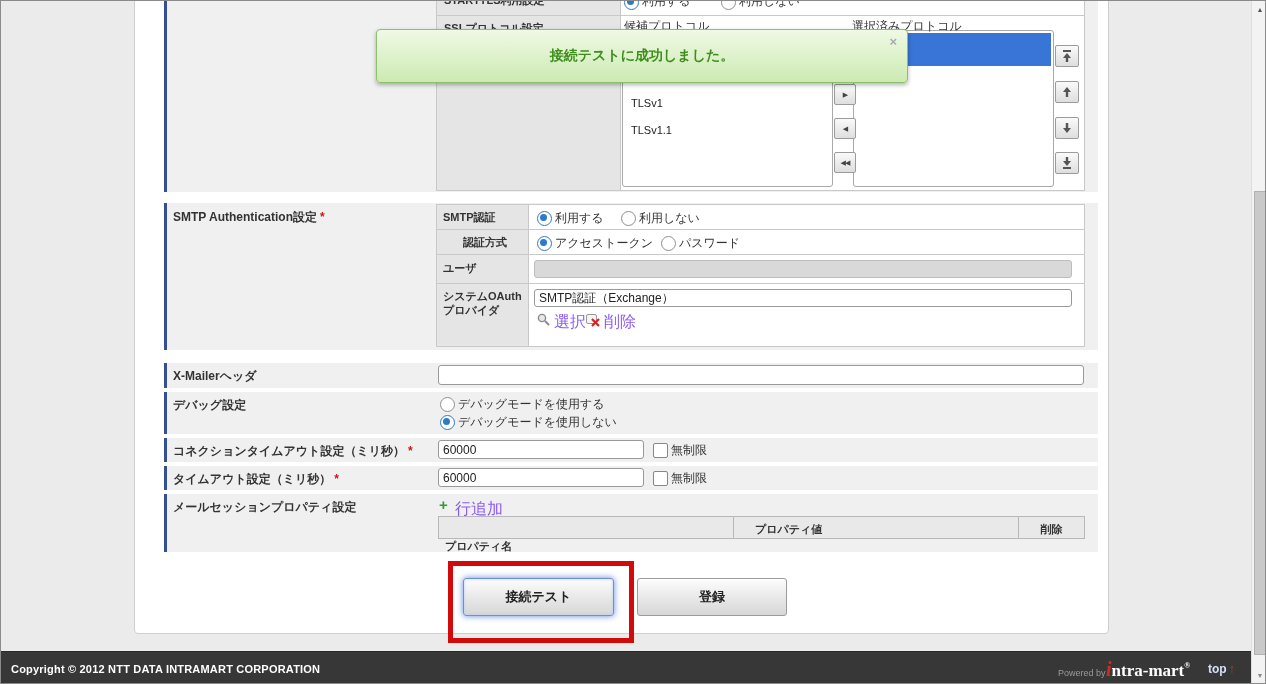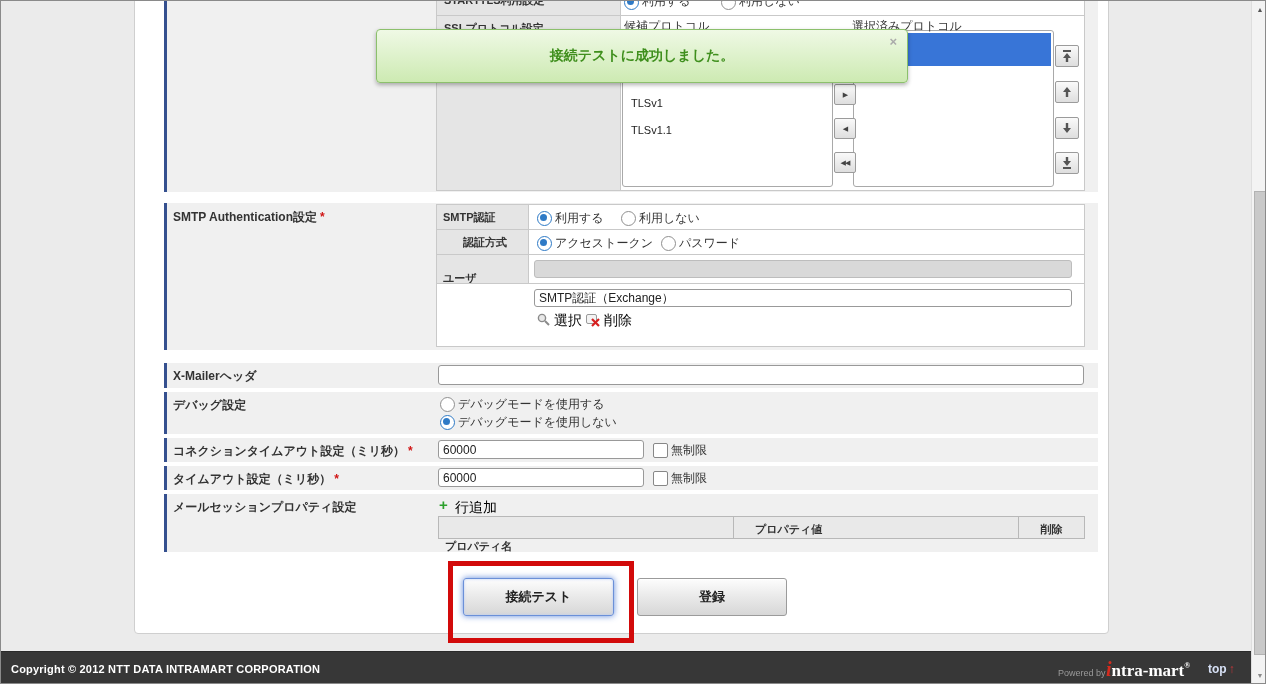--- a/index.html
+++ b/index.html
@@ -29,21 +29,21 @@
        font-size:12px;color:#222;padding:1px 4px;background:#fff;z-index:5;box-sizing:border-box;}
   .txt:disabled,.txt.gray{background:#d9d9d9;border-color:#bdbdbd;color:#555;}
   
   .listbox{position:absolute;background:#fff;border:1px solid #a9a9a9;border-radius:3px;z-index:4;}
   .listitem{position:absolute;font-size:11px;color:#222;white-space:nowrap;}
   .selitem{position:absolute;background:#3875d7;z-index:4;}
   .sqbtn{position:absolute;width:20px;height:19px;background:linear-gradient(#fafafa,#dedede);
          border:1px solid #9b9b9b;border-radius:2px;display:flex;align-items:center;justify-content:center;
          font-size:7px;color:#444;z-index:5;letter-spacing:-1px;}
   
-  .link{color:#000000;font-size:14px;z-index:5;position:absolute;white-space:nowrap;cursor:pointer;}
+  .link{color:#8b5cf6;font-size:16px;z-index:5;position:absolute;white-space:nowrap;cursor:pointer;}
   .addplus{color:#2ca02c;font-weight:bold;font-size:15px;}
   
   .btn{position:absolute;display:flex;align-items:center;justify-content:center;font-weight:bold;font-size:13px;color:#222;
        background:linear-gradient(#fdfdfd,#e9e9e9 50%,#d7d7d7);border:1px solid #9b9b9b;border-radius:3px;
        box-shadow:inset 0 1px 0 #fff;z-index:4;cursor:pointer;}
   .btn.glow{border-color:#6b90d8;box-shadow:0 0 6px rgba(80,125,215,.9), inset 0 0 3px #b9ccf2;}
   .redbox{position:absolute;border:5px solid #d20a0a;z-index:6;}
   
   .toast{position:absolute;left:375px;top:28px;width:530px;height:52px;z-index:9;
          background:linear-gradient(#eff9e5,#cdeab2);border:1px solid #8cc06c;border-radius:4px;
@@ -158,25 +158,28 @@
   <div class="abs icell-label" style="left:436px;top:229px;width:92px;height:24px;">
     <span class="celltext" style="left:6px;top:5px;margin-left:20px;">認証方式</span>
   </div>
   <span class="radio on" style="left:536px;top:235px;"></span>
   <span class="abs celltext small" style="left:554px;top:234px;z-index:5;">アクセストークン</span>
   <span class="radio" style="left:660px;top:235px;"></span>
   <span class="abs celltext small" style="left:678px;top:234px;z-index:5;">パスワード</span>
   <div class="abs hline" style="left:436px;top:253px;width:647px;"></div>
 
   <div class="abs icell-label" style="left:436px;top:254px;width:92px;height:28px;">
-    <span class="celltext" style="left:6px;top:16px;">ユーザ</span>
+    <span class="celltext" style="left:6px;top:6px;">ユーザ</span>
   </div>
   <input class="txt gray" style="left: 533px; top: 259px; width: 538px; height: 18px;" disabled="" value="">
   <div class="abs hline" style="left:436px;top:282px;width:647px;"></div>
 
+  <div class="abs icell-label" style="left:436px;top:283px;width:92px;height:62px;">
+    <span style="position:absolute;left:6px;top:5px;width:80px;line-height:14px;">システムOAuthプロバイダ</span>
+  </div>
   <input class="txt" style="left: 533px; top: 288px; width: 538px; height: 18px;" value="SMTP認証（Exchange）">
   <svg class="abs" style="left:536px;top:312px;z-index:5;" width="13" height="13">
     <circle cx="5" cy="5" r="3.6" fill="#e8e8e8" stroke="#8a8a8a" stroke-width="1.4"></circle>
     <line x1="8" y1="8" x2="12" y2="12" stroke="#8a8a8a" stroke-width="2"></line>
   </svg>
   <span class="link" style="left:553px;top:311px;">選択</span>
   <svg class="abs" style="left:585px;top:312px;z-index:5;" width="15" height="14">
     <rect x="0.5" y="1.5" width="10" height="9" rx="1.5" fill="#f4f4f4" stroke="#9a9a9a"></rect>
     <line x1="6" y1="6" x2="13" y2="13" stroke="#d62020" stroke-width="2.2"></line>
     <line x1="13" y1="6" x2="6" y2="13" stroke="#d62020" stroke-width="2.2"></line>

